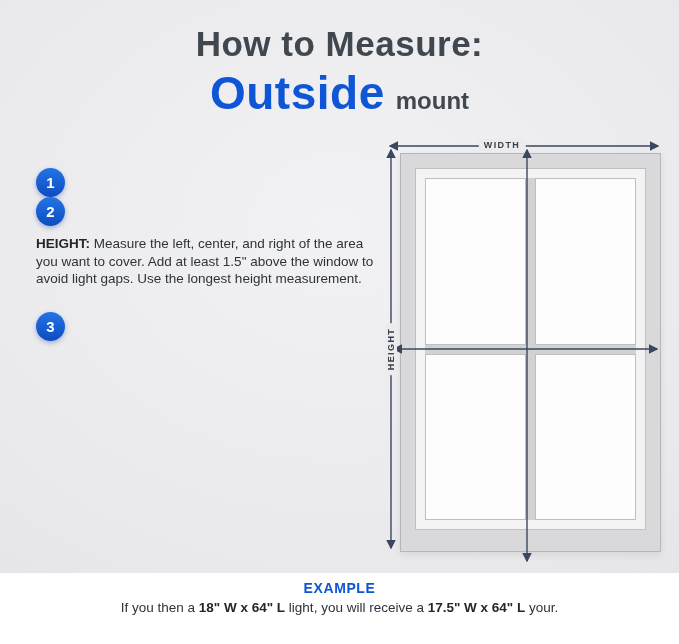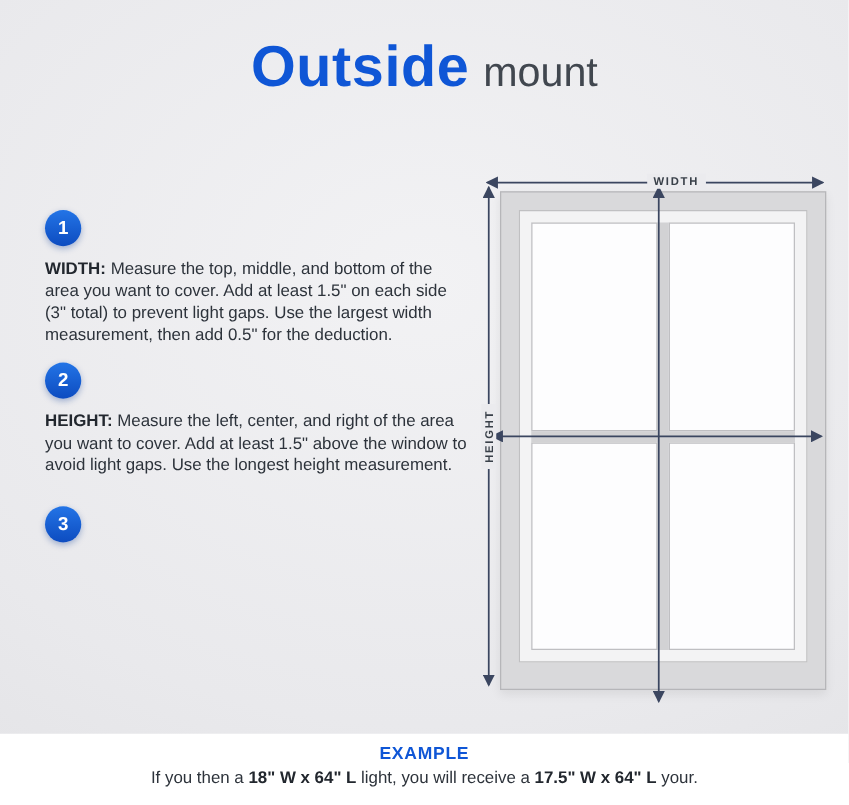--- a/index.html
+++ b/index.html
@@ -9,21 +9,21 @@
     overflow:hidden;
     font-family:"Liberation Sans", sans-serif;
     background:radial-gradient(120% 100% at 50% 35%, #f2f2f4 0%, #e9e9ec 55%, #dedee1 100%);
   }
 
   
   .header{position:absolute;top:24px;left:0;width:100%;text-align:center;}
   .title-line1{font-size:35px;font-weight:700;color:#41474f;letter-spacing:.5px;}
   .title-line2{display:flex;justify-content:center;align-items:baseline;gap:11px;margin-top:2px;}
   .title-highlight{font-size:46px;font-weight:800;color:#0f56d6;letter-spacing:.5px;}
-  .title-suffix{font-size:33px;font-weight:400;color:#41474f;}
+  .title-suffix{font-size:24px;font-weight:700;color:#41474f;}
 
   
   .steps{position:absolute;left:36px;top:168px;width:340px;}
   .badge{
     width:29px;height:29px;border-radius:50%;
     background:linear-gradient(180deg,#2b7bе8 0%, #1a63d8 0%, #0d4cc0 100%);
     background:linear-gradient(180deg,#2374e6 0%, #0d4cc0 100%);
     color:#ffffff;font-size:15px;font-weight:700;
     display:flex;align-items:center;justify-content:center;
     box-shadow:0 2px 5px rgba(15,60,150,.35);
@@ -53,51 +53,48 @@
   }
   .pane{background:#fdfdfe;border:1px solid #bfbfc2;box-sizing:border-box;}
 
   
   .measure-overlay{position:absolute;left:0;top:0;width:679px;height:644px;pointer-events:none;}
   .measure-label{
     position:absolute;z-index:5;
     font-size:9px;font-weight:700;letter-spacing:1.4px;color:#394049;
     background:#ebebee;padding:1px 5px;white-space:nowrap;
   }
-  .width-label{left:541px;top:145px;transform:translate(-50%,-50%);}
+  .width-label{left:502px;top:145px;transform:translate(-50%,-50%);}
   .height-label{left:391px;top:349px;transform:translate(-50%,-50%) rotate(-90deg);}
 
   
   .example{
-    position:absolute;left:0;bottom:0;width:100%;height:57px;
+    position:absolute;left:0;bottom:0;width:100%;height:71px;
     background:#ffffff;text-align:center;box-sizing:border-box;padding-top:7px;
   }
   .example-heading{font-size:14px;font-weight:800;color:#0f56d6;letter-spacing:.6px;}
   .example-text{margin:4px 0 0 0;font-size:13.5px;color:#2d333b;}
   .example-text strong{font-weight:700;color:#22272e;}
 </style>
 </head>
 <body>
 
 <div class="canvas">
 
   <header class="header">
+    <div class="title-line1">How to Measure:</div>
     <div class="title-line2">
       <span class="title-highlight">Outside</span>
       <span class="title-suffix">mount</span>
     </div>
   </header>
 
   <section class="steps">
     <div class="step">
       <div class="badge">1</div>
-      <p class="step-text">
-        <strong>WIDTH:</strong>
-        <span>Measure the top, middle, and bottom of the area you want to cover. Add at least 1.5" on each side (3" total) to prevent light gaps. Use the largest width measurement, then add 0.5" for the deduction.</span>
-      </p>
     </div>
     <div class="step">
       <div class="badge">2</div>
       <p class="step-text">
         <strong>HEIGHT:</strong>
         <span>Measure the left, center, and right of the area you want to cover. Add at least 1.5" above the window to avoid light gaps. Use the longest height measurement.</span>
       </p>
     </div>
     <div class="step">
       <div class="badge">3</div>

